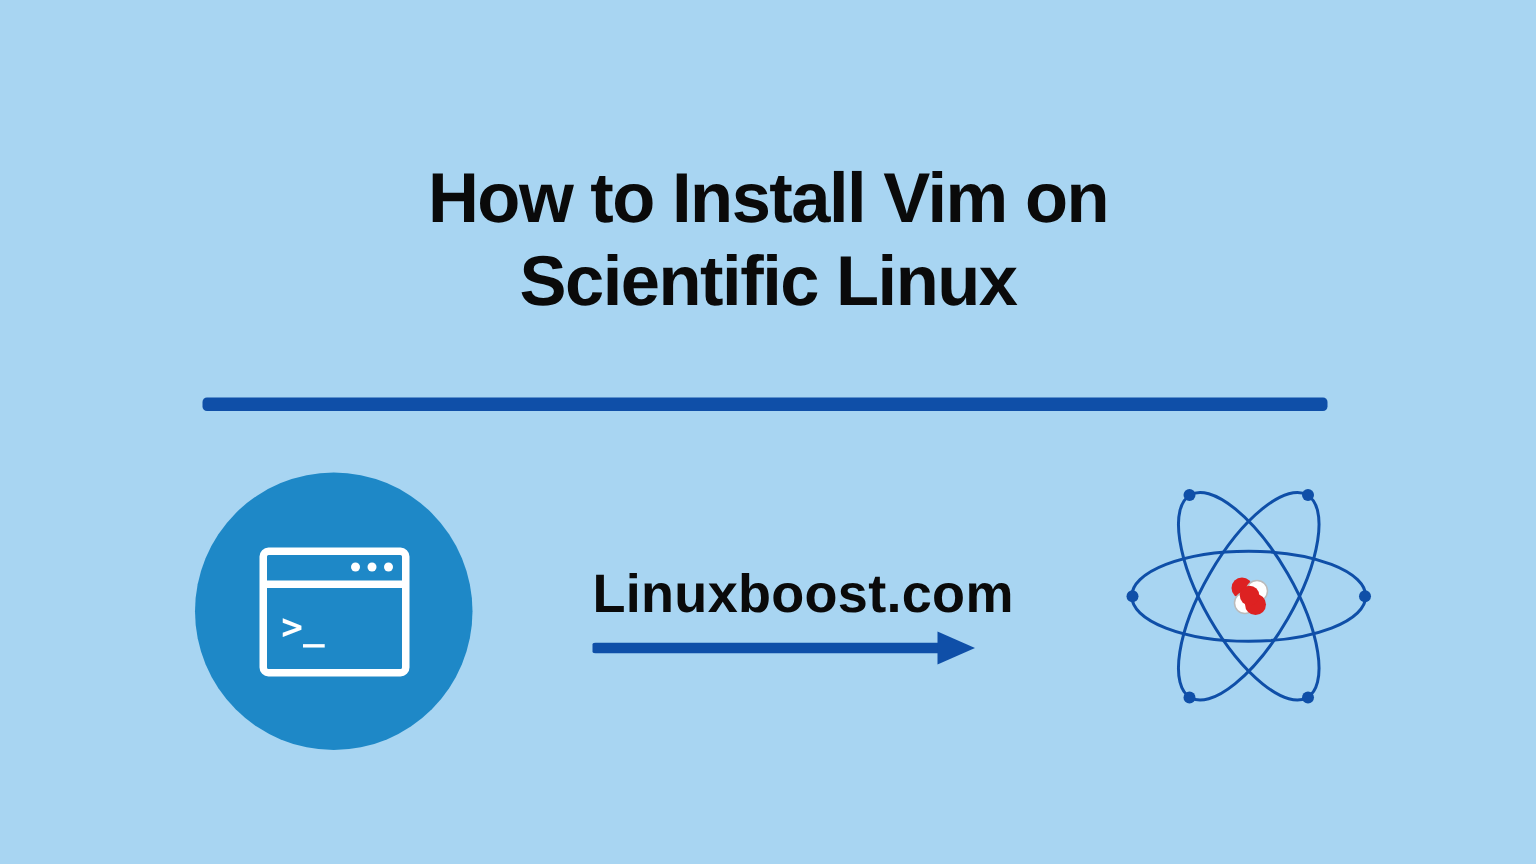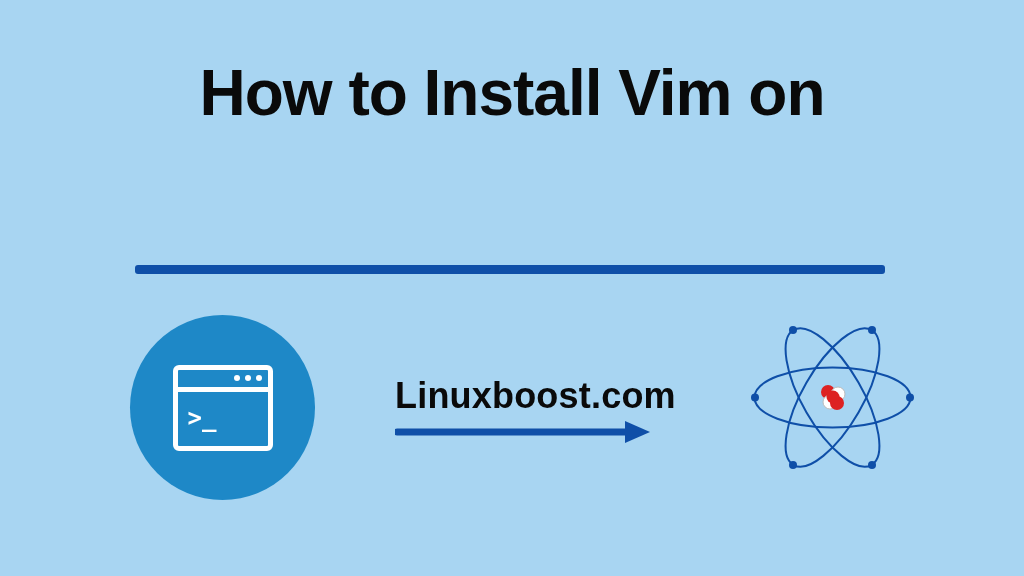--- a/index.html
+++ b/index.html
@@ -11,25 +11,26 @@
     border-radius: 18px;
   }
   .title-block {
     position: absolute;
     top: 56px;
     left: 0;
     right: 0;
     text-align: center;
   }
   .title-block h1 {
-    font-size: 64px;
+    font-size: 47px;
     font-weight: 900;
     color: #0a0a0a;
     letter-spacing: -1px;
     line-height: 1.18;
+    margin-top: 48px;
   }
   .divider {
     position: absolute;
     top: 265px;
     left: 135px;
     width: 750px;
     height: 9px;
     background: #0f4fa8;
     border-radius: 3px;
   }
@@ -100,20 +101,21 @@
     width: 175px;
     height: 175px;
   }
 </style>
 </head>
 <body>
 
 <div class="title-block">
   <h1>
     <span>How to Install Vim on</span><br>
+    <span>Scientific Linux</span>
   </h1>
 </div>
 
 <div class="divider"></div>
 
 <div class="terminal-badge">
   <div class="terminal-window">
     <div class="terminal-titlebar">
       <div class="titlebar-dot"></div>
       <div class="titlebar-dot"></div>

